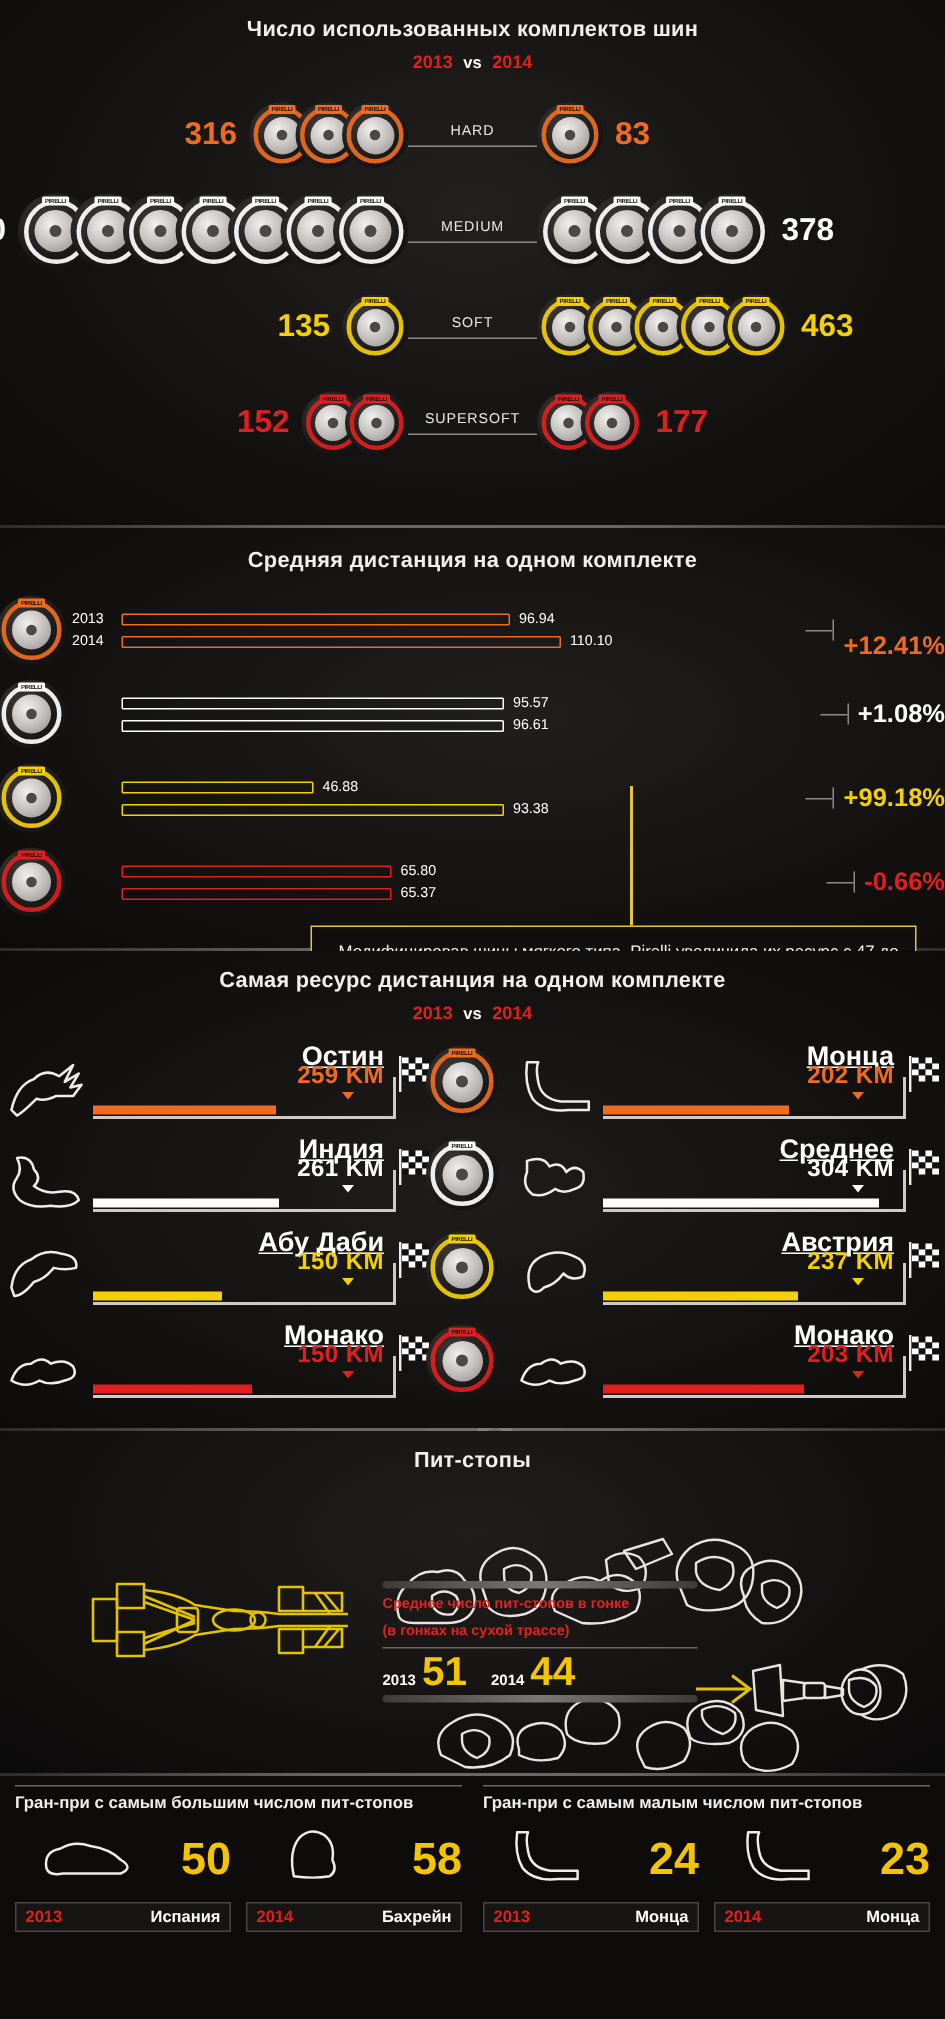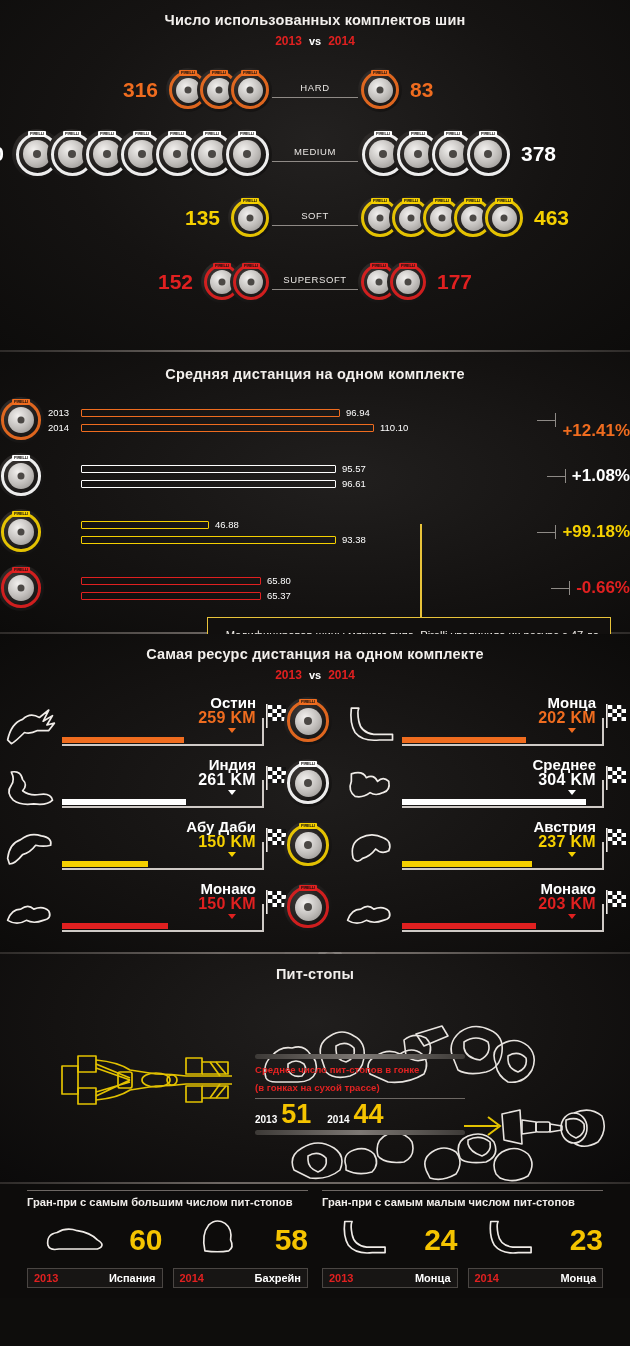--- a/index.html
+++ b/index.html
@@ -73,21 +73,21 @@
   .note-stem { position:absolute; width: 1.5px; background: #e8c33a; }
 
   
   #s3 { background: radial-gradient(ellipse at 50% 50%, #1f1d1c 0%, #141211 60%, #0c0b0a 100%); padding: 12px 0 14px; position: relative; }
   .km-grid { display: grid; grid-template-columns: 290px 50px 290px; align-items: center; }
   .km-cell { height: 62px; position: relative; display:flex; align-items:flex-end; }
   .km-cell.left { justify-content: flex-start; }
   .trackbox { width: 62px; height: 54px; display:flex; align-items:center; justify-content:center; flex:0 0 auto; }
   .trackbox svg { width: 58px; height: 50px; }
   .km-meta { flex:1; position: relative; height: 58px; }
-  .km-name { color:#ffffff; font-size: 15px; font-weight: 600; text-align:right; position:absolute; right: 34px; top: 0; }
+  .km-name { color:#ffffff; font-size: 18px; font-weight: 600; text-align:right; position:absolute; right: 34px; top: 0; text-decoration: underline; }
   .km-val { font-size: 16px; font-weight: 800; text-align:right; position:absolute; right: 34px; top: 15px; letter-spacing:.3px; }
   .km-caret { position:absolute; top: 34px; width:0;height:0;border-left:4px solid transparent;border-right:4px solid transparent; }
   .km-track { position:absolute; left: 0; right: 0; bottom: 4px; height: 14px; }
   .km-fill { position:absolute; left:0; bottom: 5px; height: 6px; }
   .km-base { position:absolute; left:0; right:26px; bottom: 2px; height: 1.6px; background:#cfcac6; }
   .km-riser { position:absolute; right:26px; bottom: 2px; width: 1.6px; height: 28px; background:#cfcac6; }
   .flagwrap { position:absolute; right: 0; bottom: 18px; width: 26px; height: 26px; }
   .mid-tyre { display:flex; align-items:center; justify-content:center; height: 62px; }
 
   
@@ -98,21 +98,21 @@
   .pitline { height: 5px; background: linear-gradient(90deg,#3d3a37,#7d7874 50%,#3d3a37); border-radius: 3px; }
   .pit-red { color:#e22222; font-size: 9.6px; line-height: 1.35; font-weight: 600; margin-top: 5px; }
   .pit-rule { height:1px; background:#6d6763; margin-top: 3px; }
   .pit-nums { display:flex; align-items: baseline; margin-top: 2px; }
   .pit-yr { color:#ffffff; font-size: 10px; font-weight:600; }
   .pit-big { color:#f5c400; font-size: 27px; font-weight: 800; margin: 0 16px 0 4px; line-height: 1; }
   .arrow { position:absolute; left: 462px; top: 133px; }
   .mech { position: absolute; }
 
   
-  #s5 { background: #0d0c0b; padding: 6px 17px 10px; }
+  #s5 { background: #0d0c0b; padding: 6px 0 10px; }
   .gp-cols { display:flex; gap: 14px; padding: 0 10px; }
   .gp-col { flex: 1; }
   .gp-title { color:#f1eeeb; font-size: 11.2px; font-weight:600; padding: 5px 0 7px; border-top: 1px solid #6d6763; }
   .gp-pair { display:flex; gap: 10px; }
   .gp-card { flex:1; }
   .gp-top { display:flex; align-items:center; justify-content:space-between; height: 50px; }
   .gp-track svg { width: 84px; height: 44px; }
   .gp-num { color:#f5c400; font-size: 30px; font-weight: 800; line-height:1; }
   .gp-foot { display:flex; align-items:center; justify-content:space-between;
              border:1px solid #4a4643; background:#171514; padding: 3px 6px; margin-top: 3px; }
@@ -937,21 +937,21 @@
   <div class="section" id="s5">
     <div class="gp-cols" id="s5cols">
         <div class="gp-col">
           <div class="gp-title">Гран-при с самым большим числом пит-стопов</div>
        <div class="gp-pair">
             <div class="gp-card">
            <div class="gp-top">
              <span class="gp-track"><svg width="84" height="44" viewBox="0 0 62 48">
             <path d="M8 32 Q6 20 18 18 Q28 12 40 16 Q54 18 62 26 Q72 32 62 36 L20 36 Q10 38 8 32Z" fill="none" stroke="#f0ece8" stroke-width="1.8" stroke-linejoin="round"></path>
           </svg></span>
-             <span class="gp-num">60</span>
+             <span class="gp-num">50</span>
            </div>
            <div class="gp-foot">
              <span class="gp-year">2013</span>
              <span class="gp-place">Испания</span>
            </div>
          </div>
             <div class="gp-card">
            <div class="gp-top">
              <span class="gp-track"><svg width="84" height="44" viewBox="0 0 62 48">
             <path d="M20 38 Q16 20 24 10 Q32 2 42 8 Q50 14 48 26 Q52 34 46 38 Q34 40 20 38Z" fill="none" stroke="#f0ece8" stroke-width="1.8" stroke-linejoin="round"></path>

